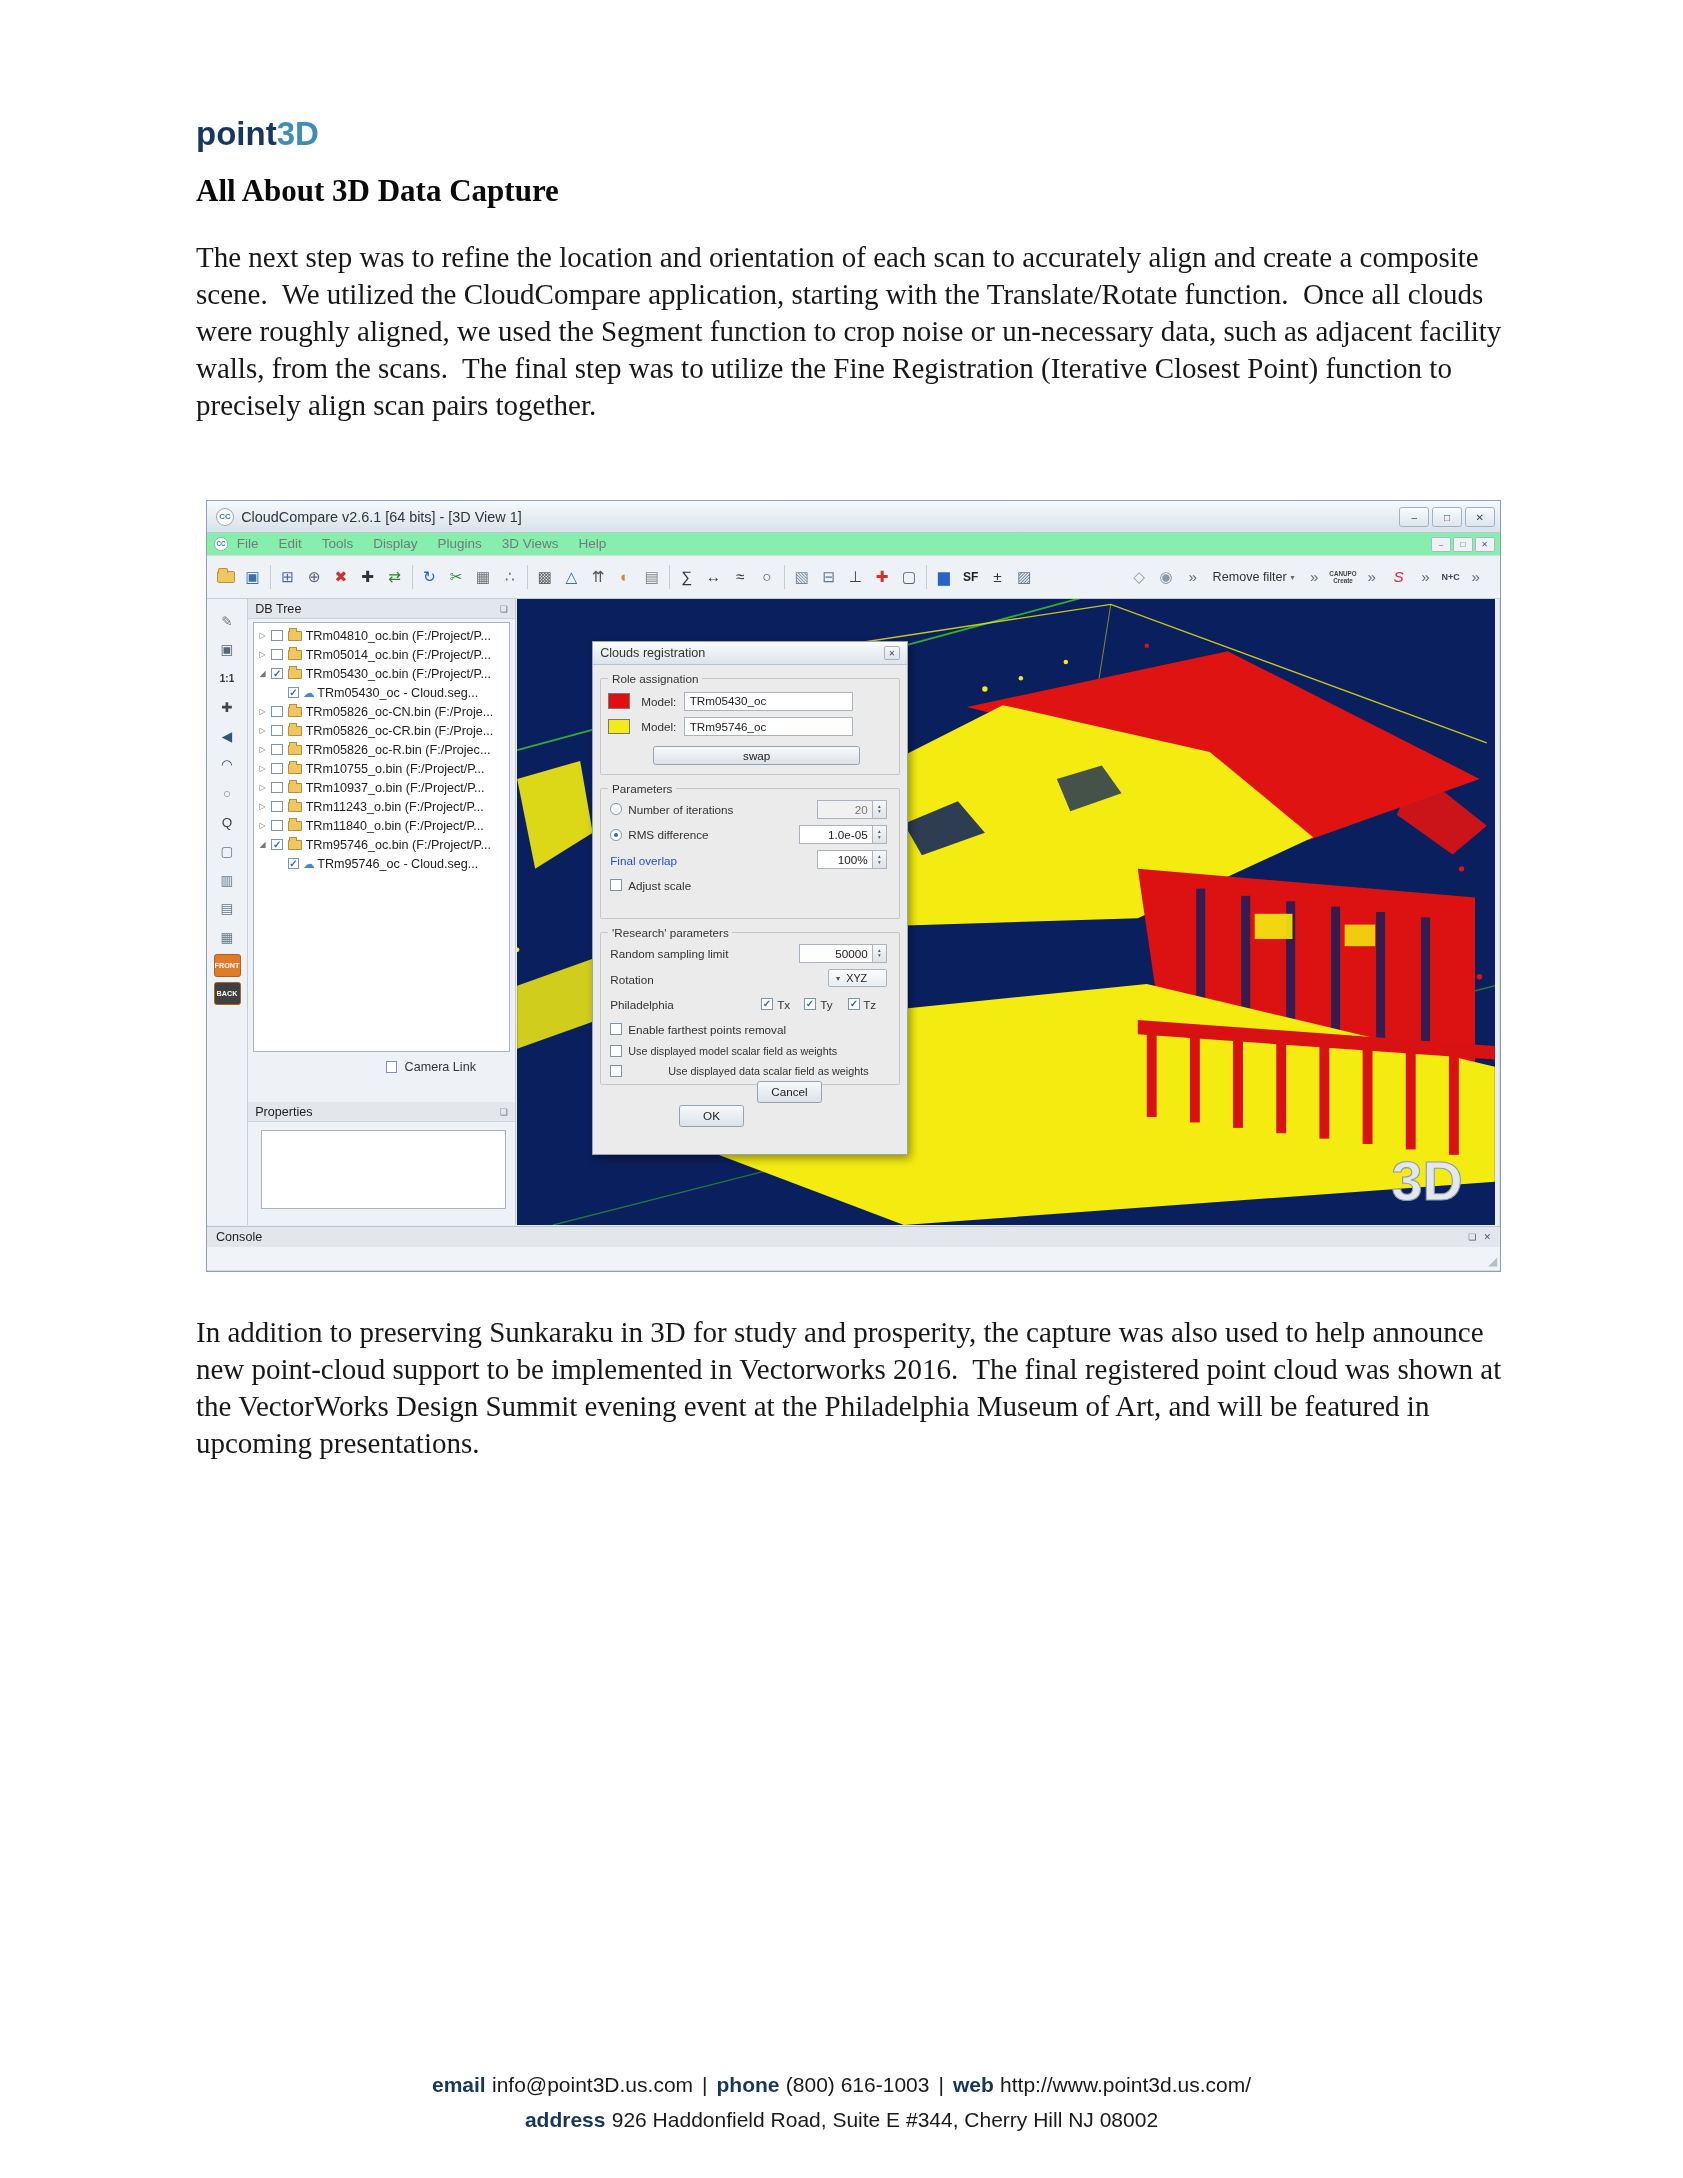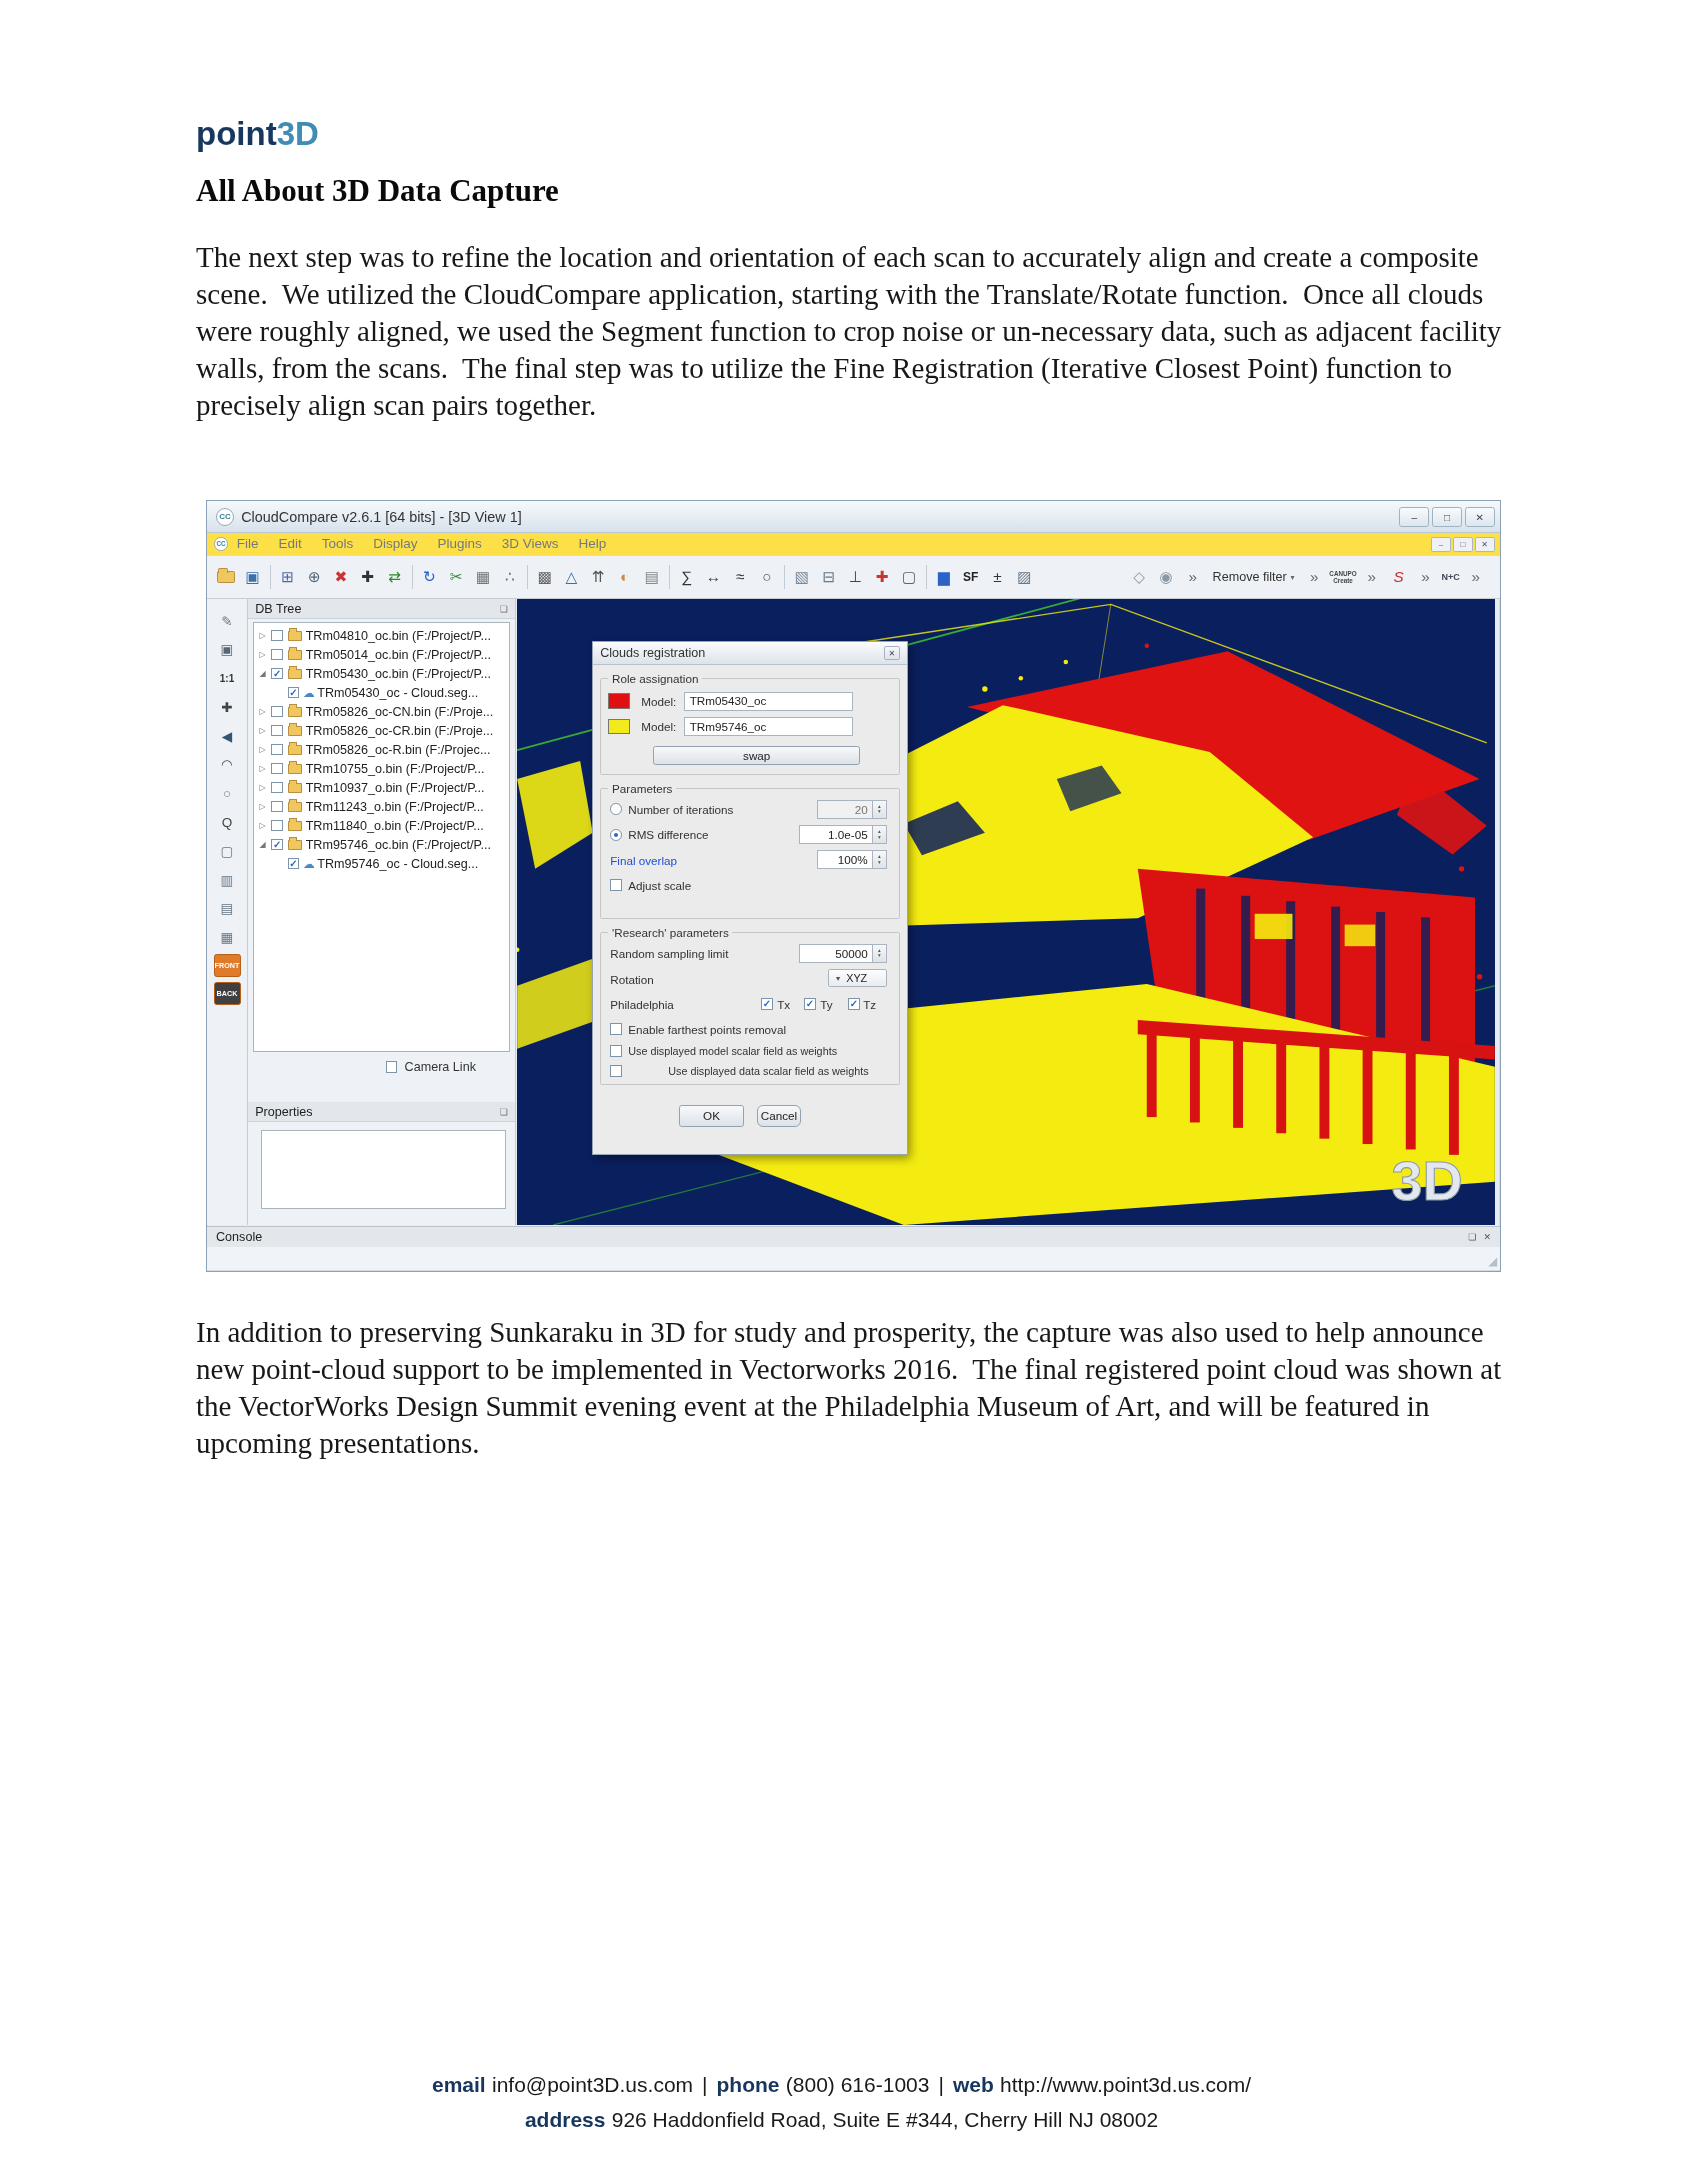--- a/index.html
+++ b/index.html
@@ -27,21 +27,21 @@
               background:linear-gradient(#f5f9fc,#d8e2ec);border-bottom:0.9px solid #b9c7d4;
               display:flex;align-items:center;padding:0 9px;}
   .cc-badge{width:18px;height:18px;border-radius:50%;background:#fff;border:0.9px solid #9aa8b4;
             color:#2a7fa0;font-size:8px;font-weight:bold;display:flex;align-items:center;
             justify-content:center;margin-right:7.2px;flex:none;}
   .win-title{font-size:14.4px;color:#333;}
   .win-btns{position:absolute;right:5.4px;top:6.3px;display:flex;gap:2.7px;}
   .win-btn{width:30px;height:20px;background:linear-gradient(#f8fbfd,#dde6ee);
            border:0.9px solid #9fb2c2;border-radius:2.7px;font-size:10px;color:#445;
            display:flex;align-items:center;justify-content:center;}
-  .menubar{position:absolute;left:0;top:32px;width:100%;height:22.5px;background:#fde047;
+  .menubar{position:absolute;left:0;top:32px;width:100%;height:22.5px;background:#86efac;
            border-bottom:0.9px solid #d3dbe3;display:flex;align-items:center;padding:0 7.2px;}
   .menubar .cc-badge{width:13.5px;height:13.5px;font-size:6.3px;margin-right:9px;}
   .menu-item{font-size:13.5px;color:#73797f;margin-right:20px;}
   .mdi-btns{position:absolute;right:5.4px;top:36px;display:flex;gap:1.8px;}
   .mdi-btn{width:20px;height:15.3px;border:0.9px solid #aab8c4;background:#eef2f6;font-size:8px;
            color:#556;display:flex;align-items:center;justify-content:center;border-radius:1.8px;}
   .toolbar{position:absolute;left:0;top:55px;width:100%;height:43px;background:#eef1f5;
            border-bottom:0.9px solid #c5cdd6;display:flex;align-items:center;padding:0 5.4px;}
   .icon-btn{width:25px;height:25px;display:flex;align-items:center;justify-content:center;
             font-size:15.3px;border-radius:2.7px;flex:none;margin:0 0.9px;}
@@ -473,21 +473,21 @@
         <span class="dlbl" style="left:262px;top:65px;">Tz</span>
         <span class="dcb" style="left:9px;top:90px;"></span>
         <span class="dlbl" style="left:27px;top:90px;">Enable farthest points removal</span>
         <span class="dcb" style="left:9px;top:112px;"></span>
         <span class="dlbl" style="left:27px;top:112px;font-size:10.8px;">Use displayed model scalar field as weights</span>
         <span class="dcb" style="left:9px;top:132px;"></span>
         <span class="dlbl" style="left:27px;top:132px;font-size:10.8px;margin-left:40px;">Use displayed data scalar field as weights</span>
       </div>
 
       <span class="btn" style="left:86px;top:463px;width:65px;height:21.6px;">OK</span>
-      <span class="btn" style="left:164px;top:463px;width:44px;height:21.6px;border-radius:6px;">Cancel</span>
+      <span class="btn" style="left:164px;top:439px;width:65px;height:21.6px;">Cancel</span>
     </div>
 
     <div class="console-bar">
       <span>Console</span>
       <span class="c-ics">
         <span>❏</span>
         <span>✕</span>
       </span>
     </div>
     <div class="bottom-strip">

